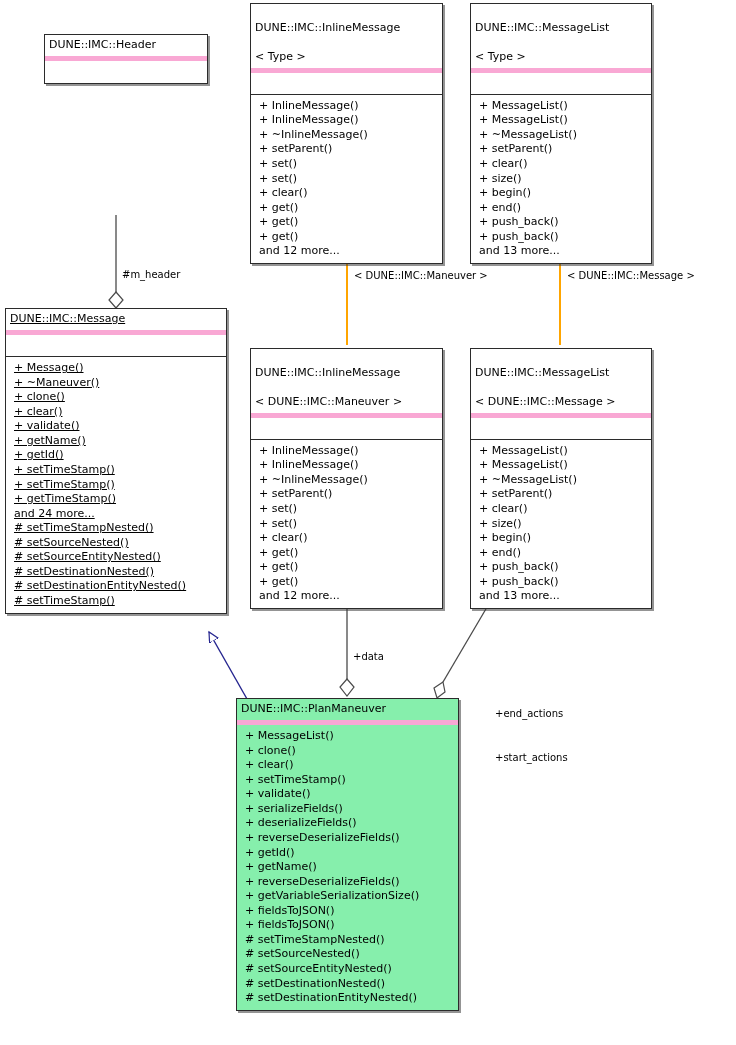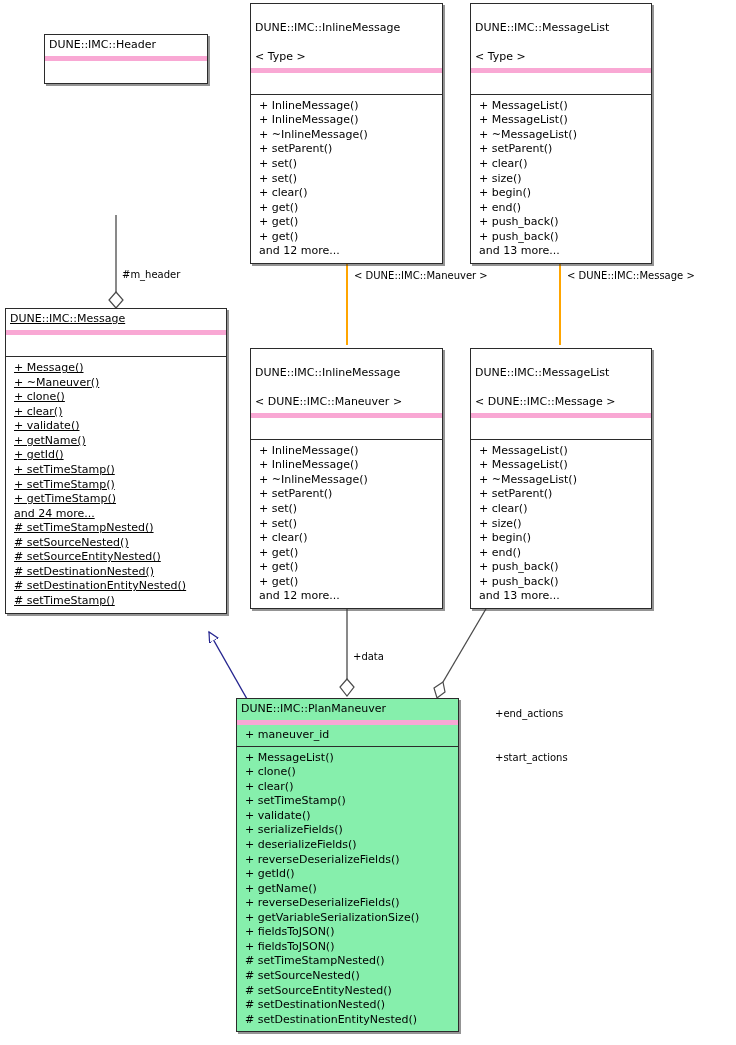--- a/index.html
+++ b/index.html
@@ -222,23 +222,20 @@
     <div class="uml-line">+ begin()</div>
     <div class="uml-line">+ end()</div>
     <div class="uml-line">+ push_back()</div>
     <div class="uml-line">+ push_back()</div>
     <div class="uml-line">and 13 more...</div>
   </div>
 </div>
 
 <div class="uml-box filled" style="left:236px; top:698px; width:223px;">
   <div class="uml-title">DUNE::IMC::PlanManeuver</div>
-  <div class="uml-attrs">
-    <div class="uml-line">+ maneuver_id</div>
-  </div>
   <div class="uml-ops">
     <div class="uml-line">+ MessageList()</div>
     <div class="uml-line">+ clone()</div>
     <div class="uml-line">+ clear()</div>
     <div class="uml-line">+ setTimeStamp()</div>
     <div class="uml-line">+ validate()</div>
     <div class="uml-line">+ serializeFields()</div>
     <div class="uml-line">+ deserializeFields()</div>
     <div class="uml-line">+ reverseDeserializeFields()</div>
     <div class="uml-line">+ getId()</div>

